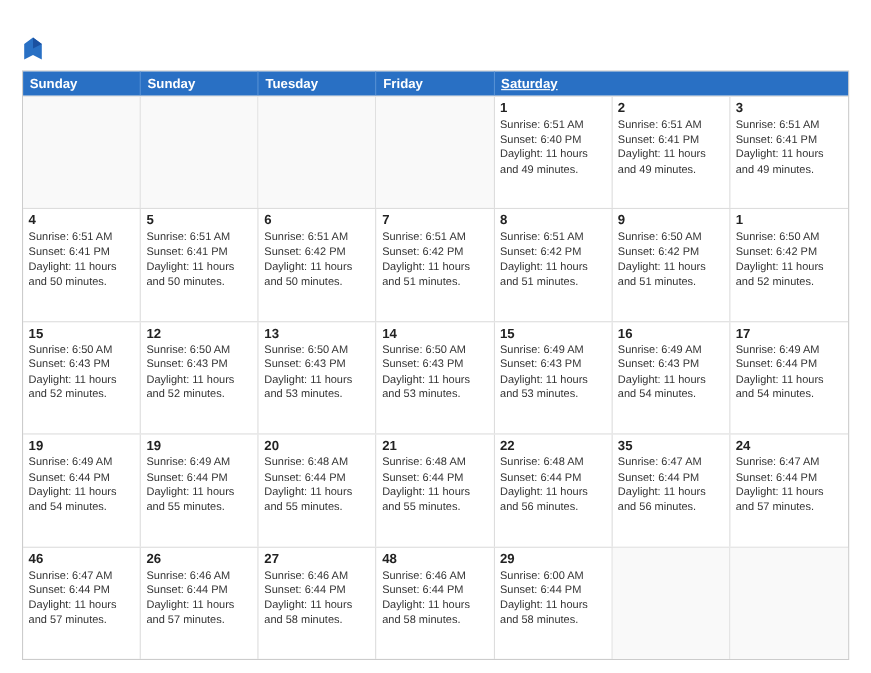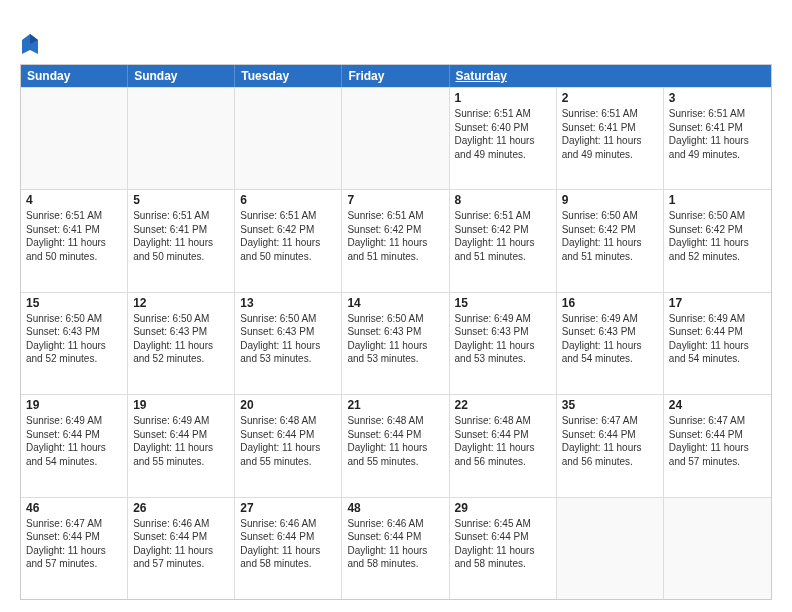--- a/index.html
+++ b/index.html
@@ -339,21 +339,21 @@
           </div>
           <div class="cal-cell">
             <span class="day-num">48</span>
             <div class="cell-detail" style="white-space: pre-line;">Sunrise: 6:46 AM
 Sunset: 6:44 PM
 Daylight: 11 hours
 and 58 minutes.</div>
           </div>
           <div class="cal-cell">
             <span class="day-num">29</span>
-            <div class="cell-detail" style="white-space: pre-line;">Sunrise: 6:45 AM
+            <div class="cell-detail" style="white-space: pre-line;">Sunrise: 6:00 AM
 Sunset: 6:44 PM
 Daylight: 11 hours
 and 58 minutes.</div>
           </div>
           <div class="cal-cell empty"></div>
           <div class="cal-cell empty"></div>
         </div>
       </div>
   </div>
 </div>

